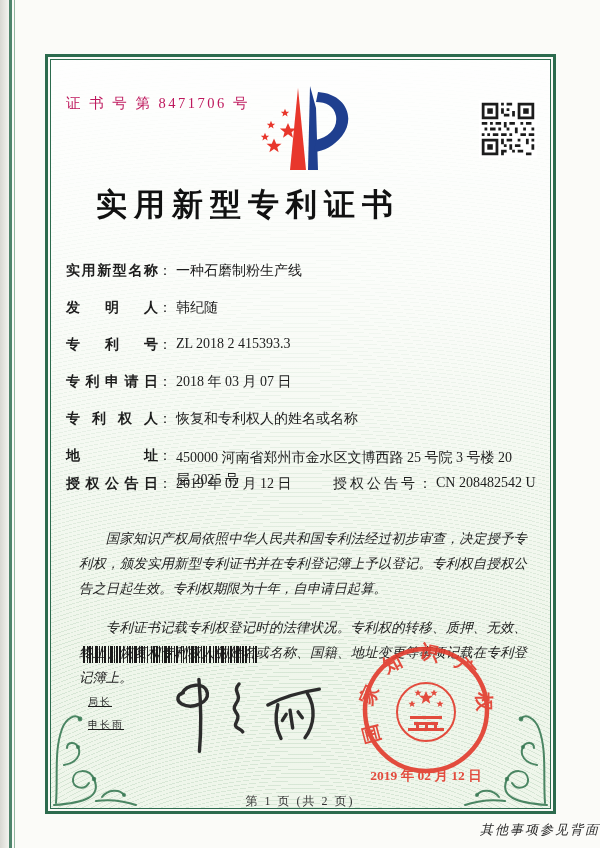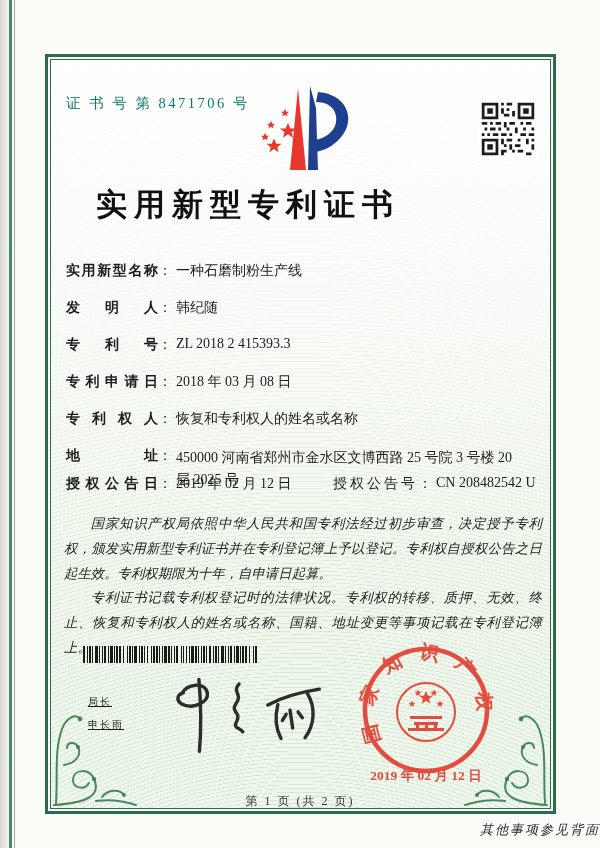--- a/index.html
+++ b/index.html
@@ -25,21 +25,21 @@
     background:
       linear-gradient(180deg,rgba(255,255,255,.96) 0%,rgba(255,255,255,.75) 30%,rgba(255,255,255,.35) 55%,rgba(255,255,255,.08) 80%),
       repeating-radial-gradient(ellipse 140% 70% at 50% 130%,rgba(106,162,116,.20) 0 1px,rgba(255,255,255,0) 1px 5px),
       #eef5e9;
   }
   .corner-ornament{position:absolute;bottom:2px;pointer-events:none;}
   .corner-ornament.left{left:2px;}
   .corner-ornament.right{right:2px;transform:scale(-1,1);}
 
   .cert-number{
-    position:absolute;left:66px;top:94px;font-size:14.5px;letter-spacing:2.5px;color:#0f766e;
+    position:absolute;left:66px;top:94px;font-size:14.5px;letter-spacing:2.5px;color:#be185d;
   }
   .logo{position:absolute;left:254px;top:82px;}
   .qr{position:absolute;left:479px;top:100px;}
 
   .title{
     position:absolute;left:0;top:184px;width:496px;text-align:center;
     font-size:31px;font-weight:bold;letter-spacing:7px;color:#111;
   }
 
   .fields{position:absolute;left:66px;top:0;width:480px;font-size:14px;}
@@ -49,21 +49,21 @@
   .row .val{display:inline-block;vertical-align:top;}
   .row.addr .val{white-space:normal;width:352px;line-height:1.55;}
   .pair2{display:inline-block;margin-left:38px;}
   .pair2 .lab2{letter-spacing:3px;}
 
   .paragraphs{
     position:absolute;left:64px;top:512px;width:478px;
     font-size:13.4px;line-height:1.85;color:#222;
     font-style:italic;
   }
-  .paragraphs p{margin:0;text-indent:2em;text-align:justify;}
+  .paragraphs p{margin:15px;text-indent:2em;text-align:justify;}
 
   .barcode{position:absolute;left:83px;top:646px;}
 
   .signer{position:absolute;left:88px;top:695px;font-size:10px;letter-spacing:2px;text-decoration:underline;}
   .signer div{margin-bottom:9px;}
   .signature{position:absolute;left:148px;top:666px;}
 
   .seal{position:absolute;left:350px;top:638px;}
 
   .page-info{
@@ -163,21 +163,21 @@
   <div class="row" style="top:262px">
     <span class="lab">实用新型名称</span><span class="colon">：</span><span class="val">一种石磨制粉生产线</span>
   </div>
   <div class="row" style="top:299px">
     <span class="lab">发明人</span><span class="colon">：</span><span class="val">韩纪随</span>
   </div>
   <div class="row" style="top:336px">
     <span class="lab">专利号</span><span class="colon">：</span><span class="val">ZL 2018 2 415393.3</span>
   </div>
   <div class="row" style="top:373px">
-    <span class="lab">专利申请日</span><span class="colon">：</span><span class="val">2018 年 03 月 08 日</span>
+    <span class="lab">专利申请日</span><span class="colon">：</span><span class="val">2018 年 03 月 07 日</span>
   </div>
   <div class="row" style="top:410px">
     <span class="lab">专利权人</span><span class="colon">：</span><span class="val">恢复和专利权人的姓名或名称</span>
   </div>
   <div class="row addr" style="top:447px">
     <span class="lab">地址</span><span class="colon">：</span><span class="val">450000 河南省郑州市金水区文博西路 25 号院 3 号楼 20 层 2025 号</span>
   </div>
   <div class="row" style="top:475px">
     <span class="lab">授权公告日</span><span class="colon">：</span><span class="val">2019 年 02 月 12 日</span>
     <span class="pair2">

